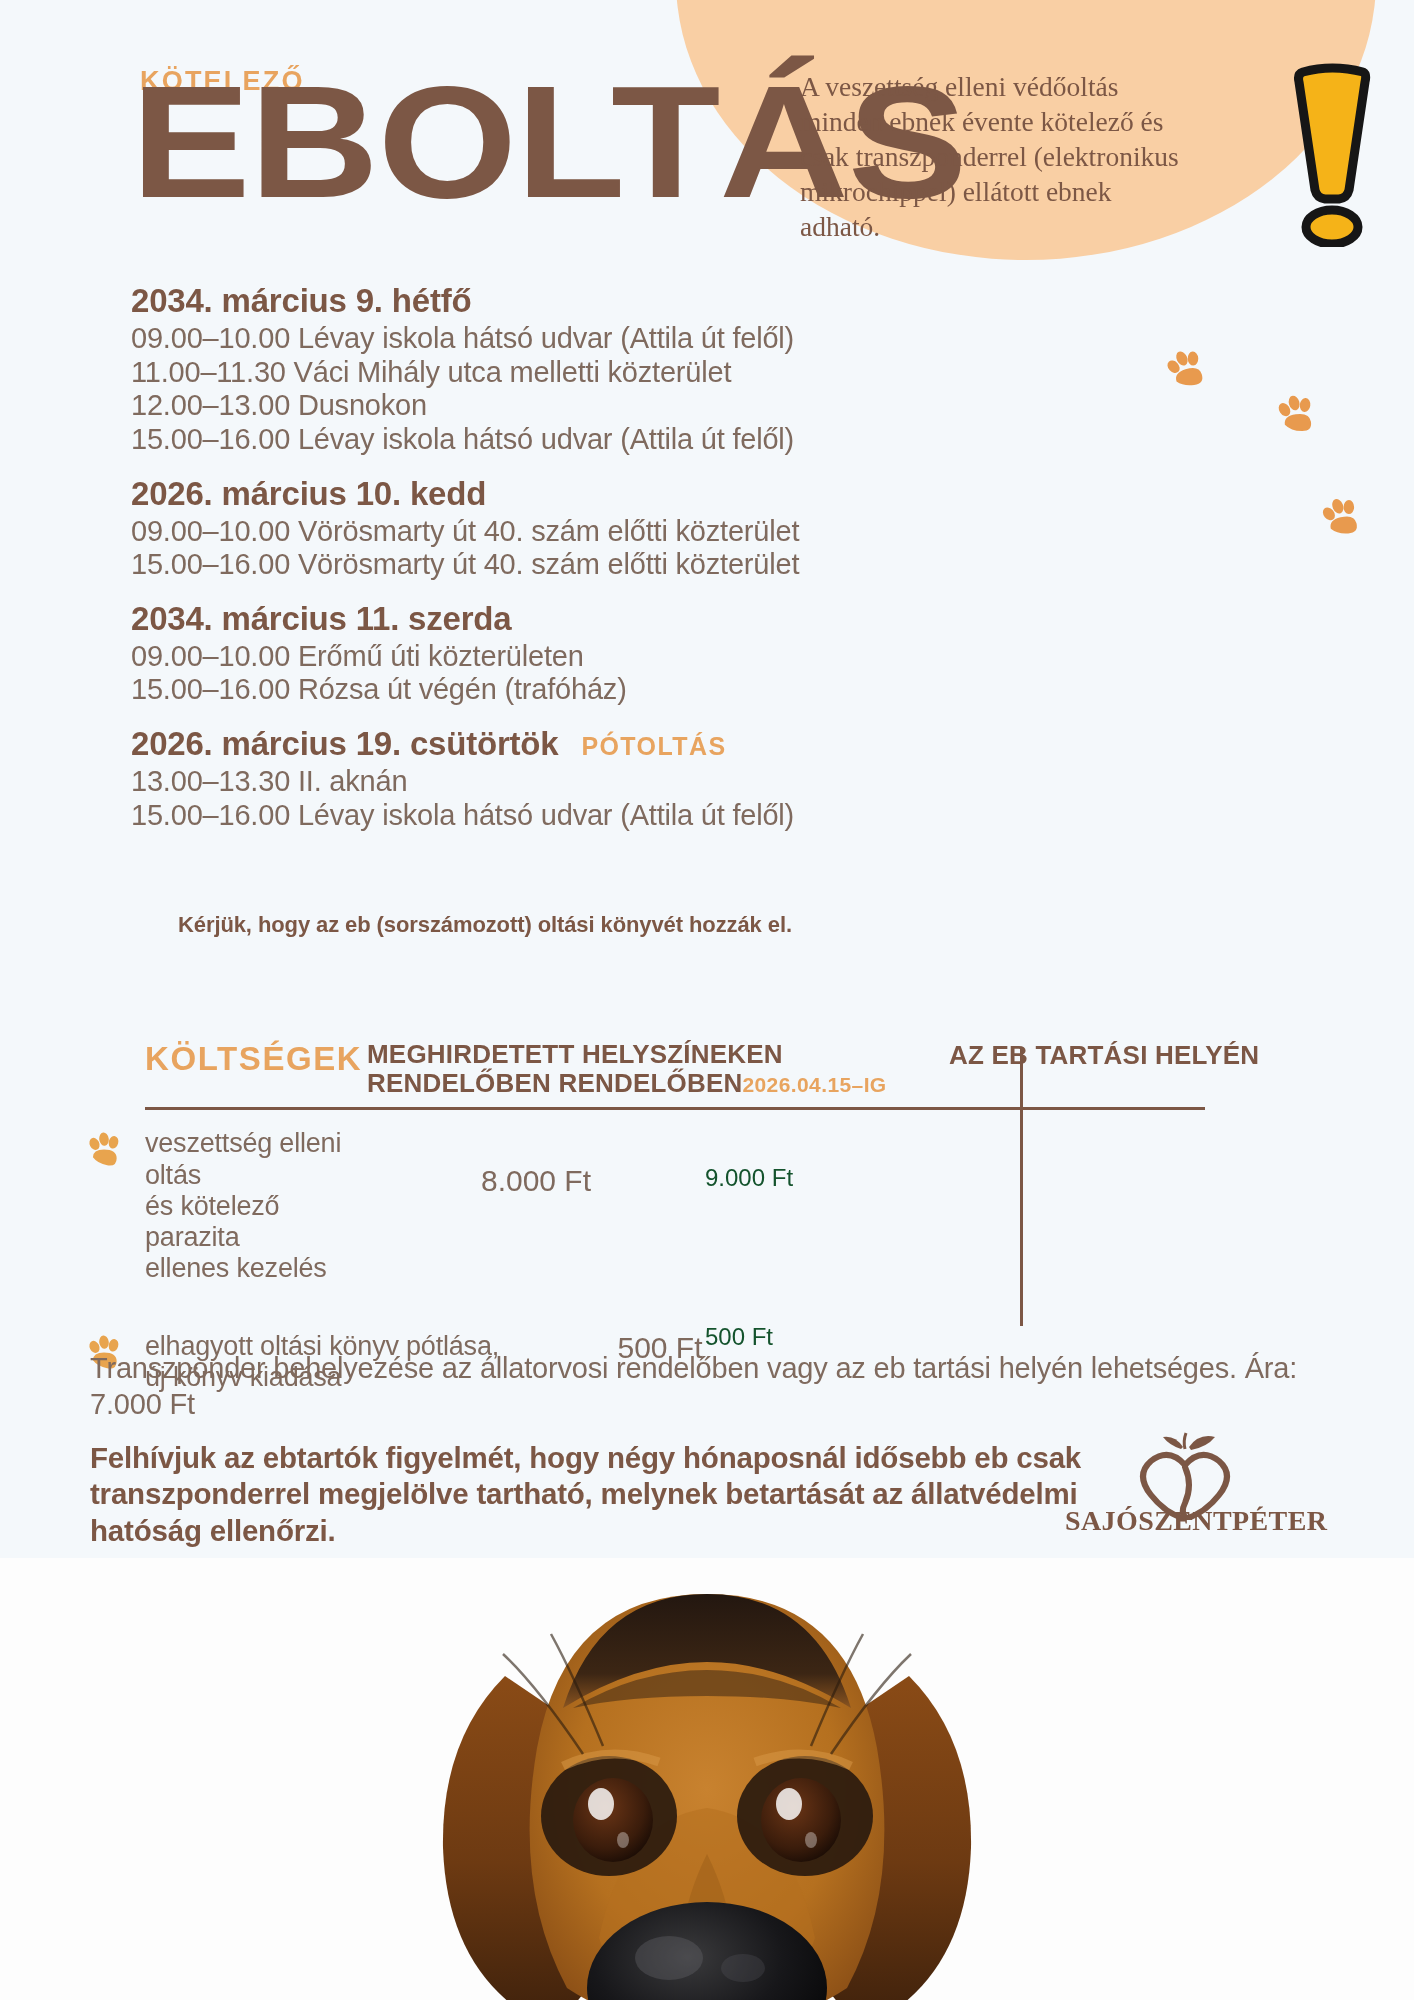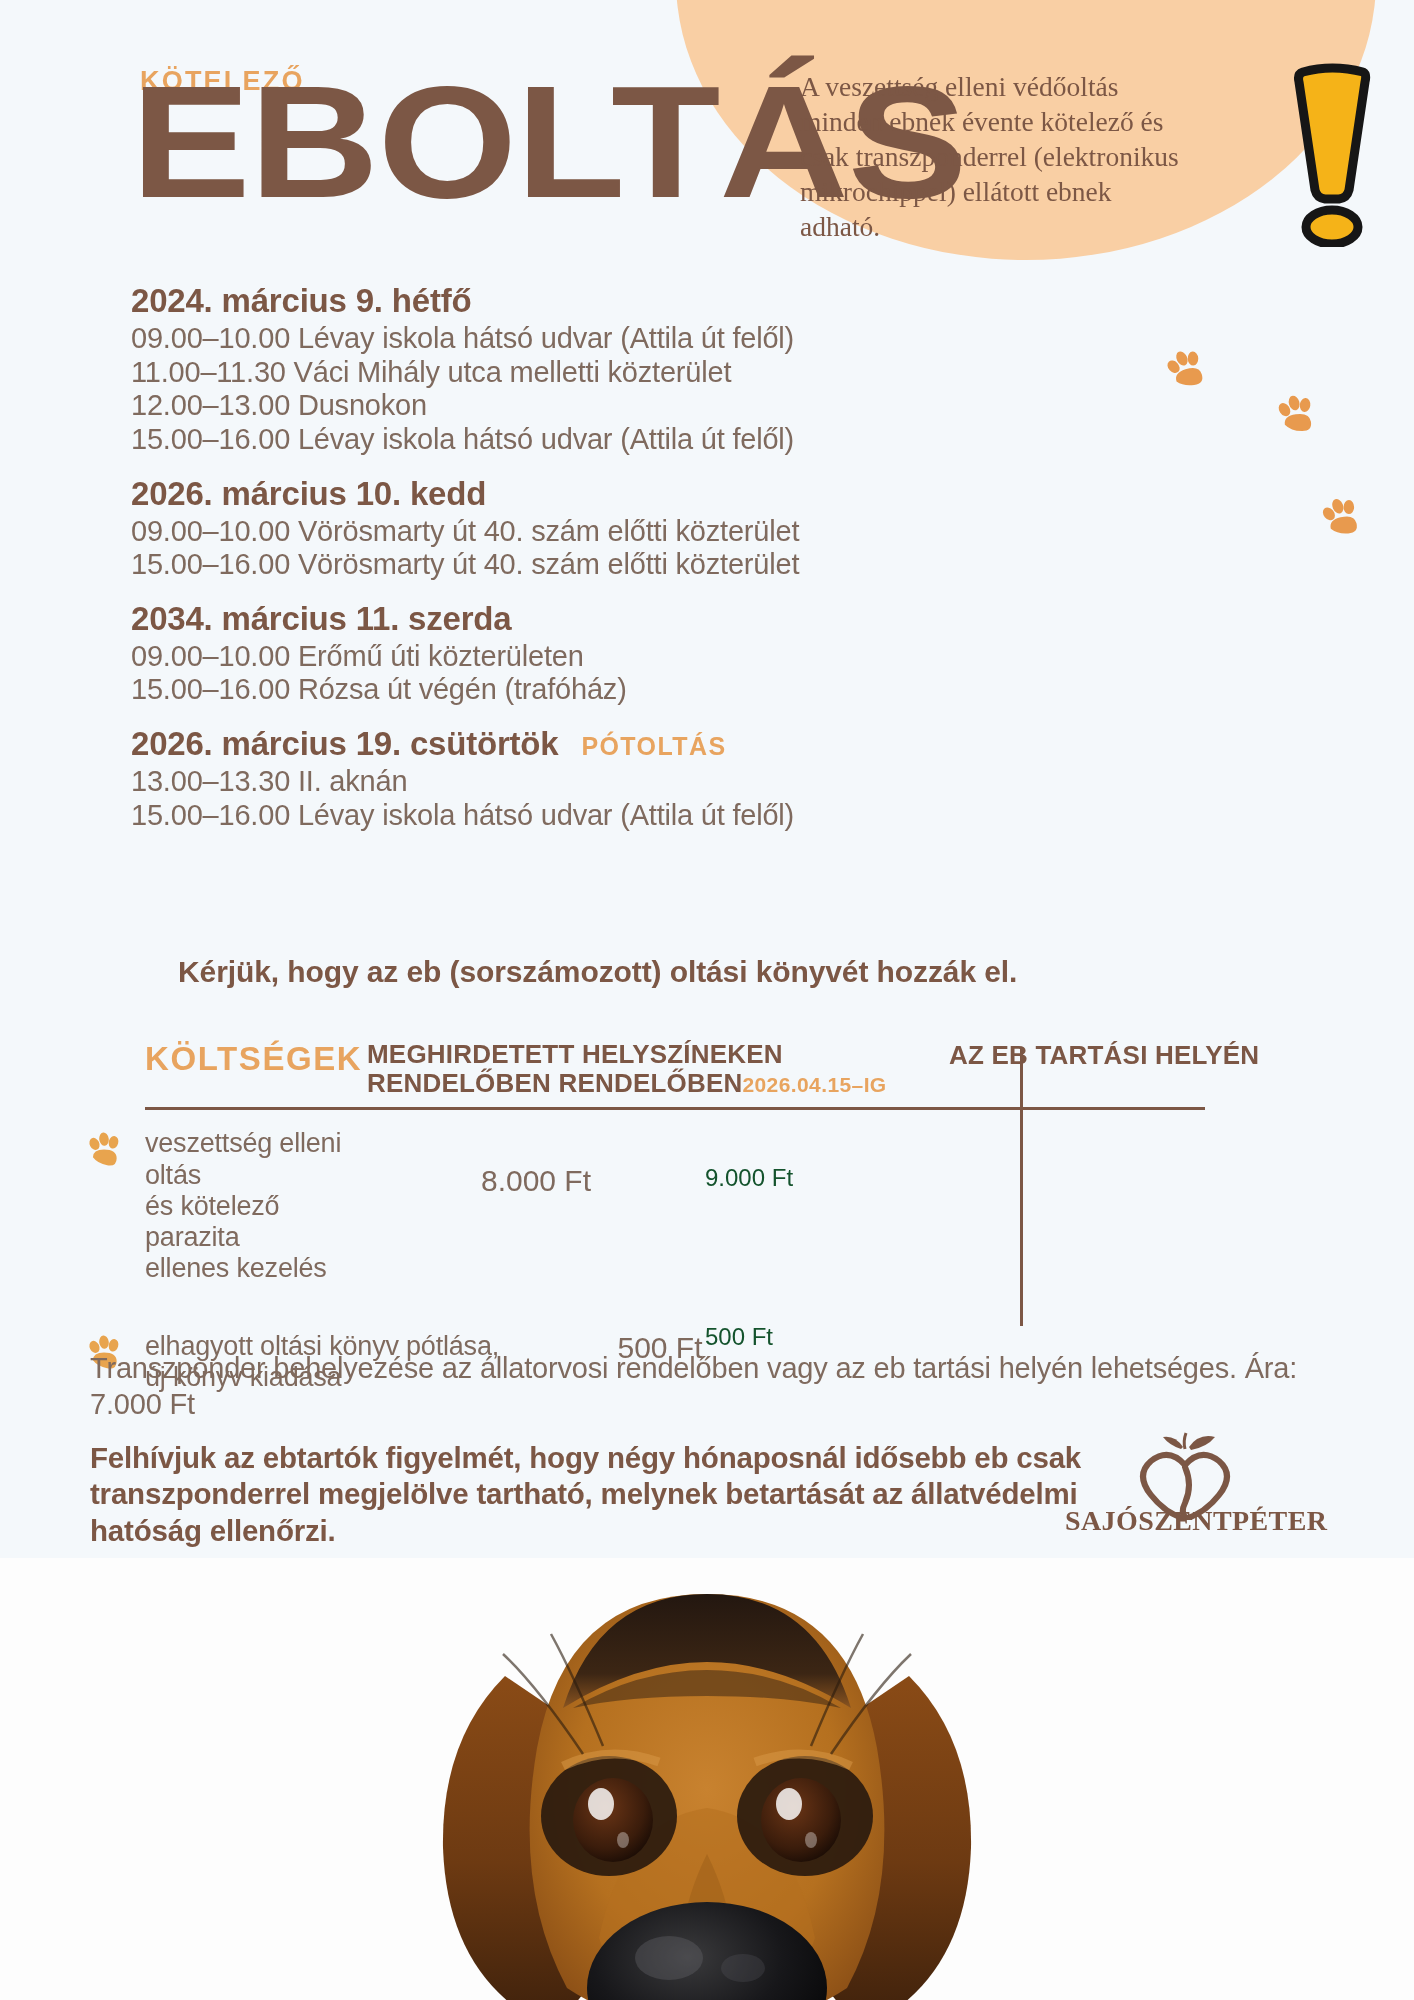--- a/index.html
+++ b/index.html
@@ -73,22 +73,22 @@
     font-size:25px;font-weight:bold;color:#e8a45f;
     letter-spacing:1.4px;margin-left:14px;
   }
   .sched-line{
     font-size:29px;color:#7f6a5e;line-height:1.16;
     letter-spacing:-0.2px;
   }
 
   
   .kerjuk{
-    position:absolute;left:178px;top:955px;
-    font-size:30px;font-weight:bold;color:#7c5745;z-index:6;
+    position:absolute;left:178px;top:912px;
+    font-size:22px;font-weight:bold;color:#7c5745;z-index:6;
     letter-spacing:-0.1px;
   }
 
   
   .cost{position:absolute;left:85px;top:1040px;width:1240px;z-index:6;}
   .cost-head{
     display:flex;align-items:flex-start;
     padding-left:60px;
   }
   .col-kolt{
@@ -201,21 +201,21 @@
     <ellipse cx="12" cy="15" rx="6" ry="8" fill="#e89a4e" transform="rotate(-25 12 15)"></ellipse>
     <ellipse cx="24" cy="9" rx="6" ry="8.5" fill="#e89a4e" transform="rotate(-8 24 9)"></ellipse>
     <ellipse cx="36" cy="13" rx="6" ry="8" fill="#e89a4e" transform="rotate(15 36 13)"></ellipse>
     <path d="M10 32 Q10 22 24 22 Q40 22 40 33 Q40 44 28 42 Q16 40 10 32 Z" fill="#e89a4e"></path>
   </svg>
 
   <div class="schedule">
 
     <div class="sched-block">
       <div class="sched-date">
-        <span>2024. március 9. hétfő</span>
+        <span>2034. március 9. hétfő</span>
       </div>
       <div class="sched-line">09.00–10.00 Lévay iskola hátsó udvar (Attila út felől)</div>
       <div class="sched-line">11.00–11.30 Váci Mihály utca melletti közterület</div>
       <div class="sched-line">12.00–13.00 Dusnokon</div>
       <div class="sched-line">15.00–16.00 Lévay iskola hátsó udvar (Attila út felől)</div>
     </div>
 
     <div class="sched-block">
       <div class="sched-date">
         <span>2026. március 10. kedd</span>

